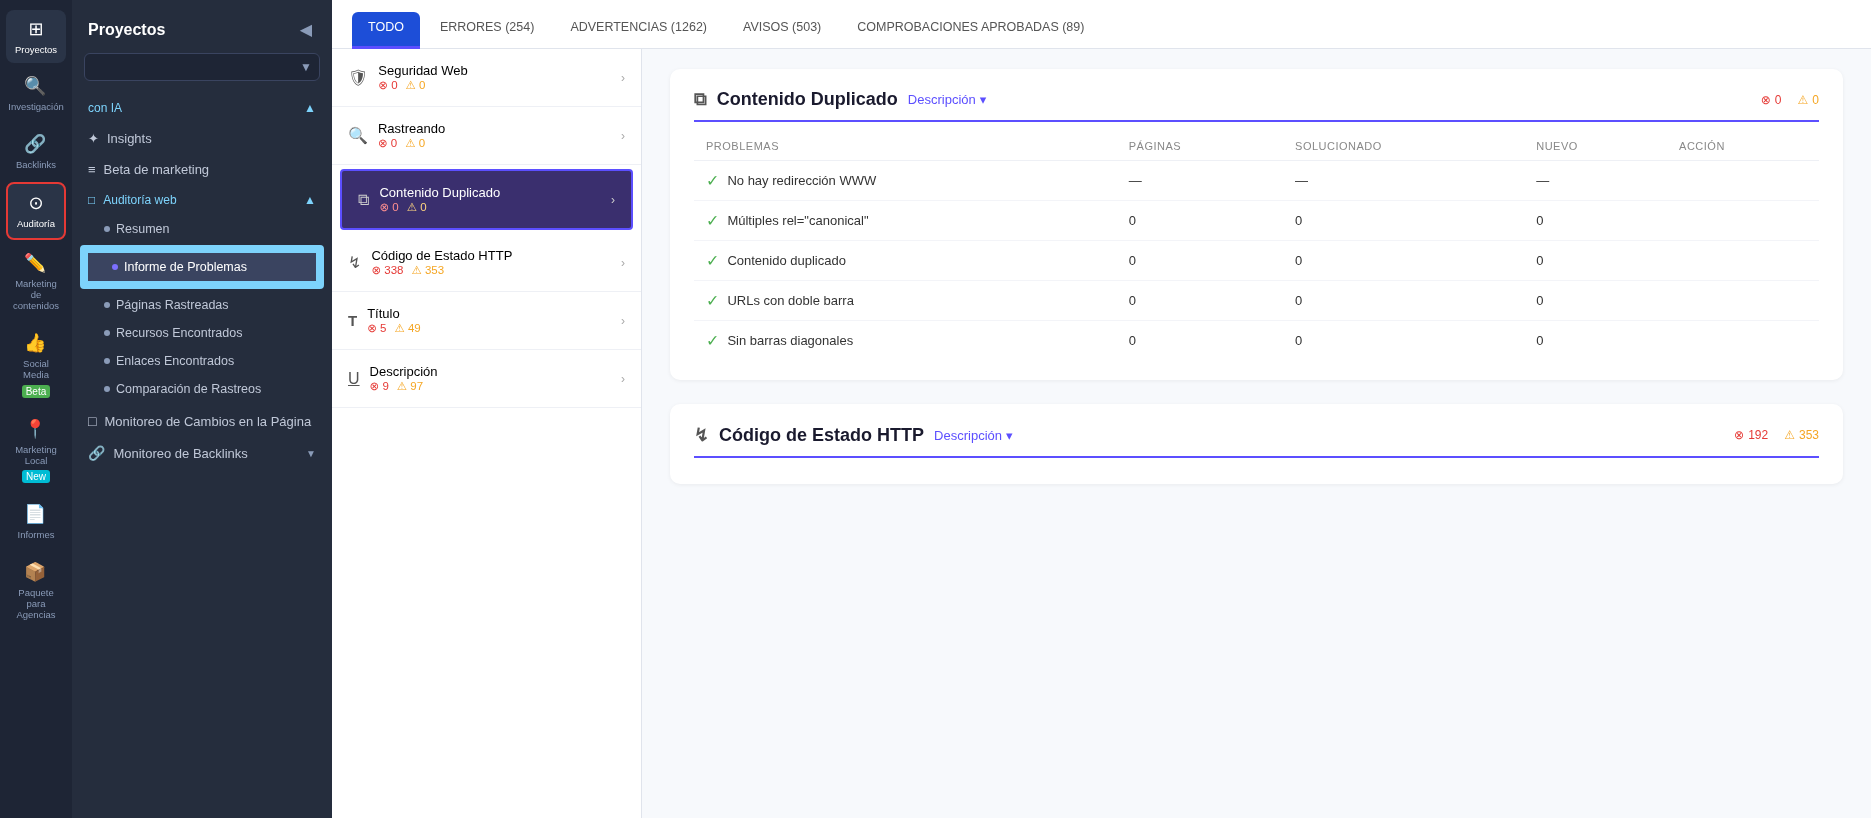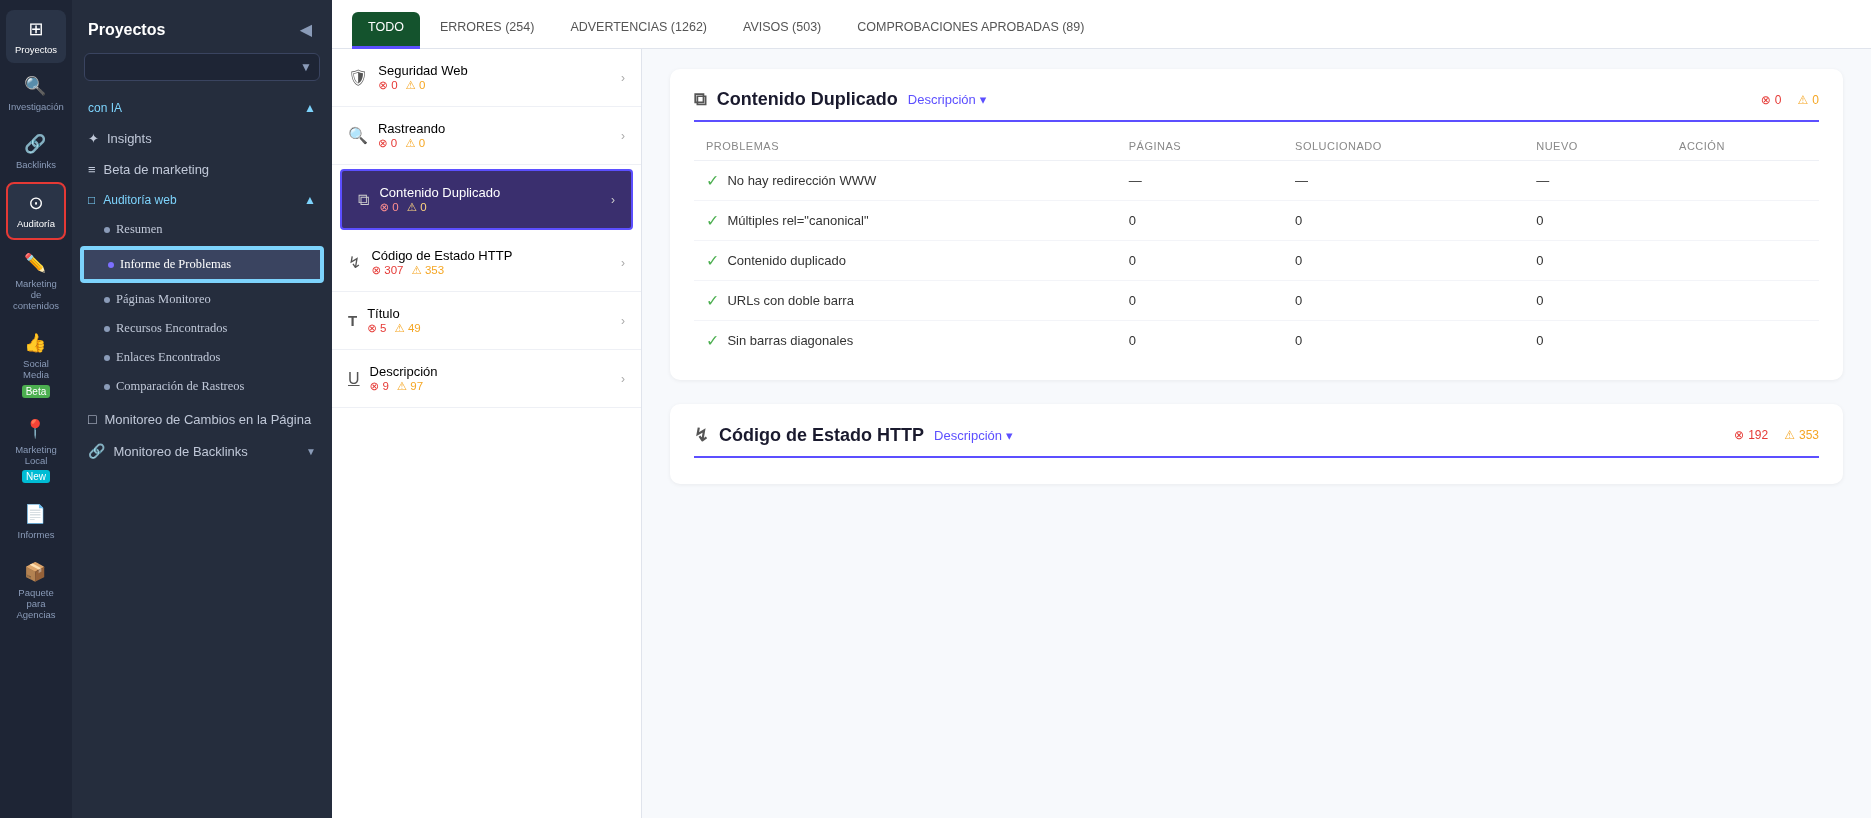--- a/index.html
+++ b/index.html
@@ -101,21 +101,20 @@
       justify-content: space-between;
     }
     .sidebar-item.section-header .section-title {
       display: flex;
       align-items: center;
       gap: 8px;
     }
 
     .sidebar-subsection {
       padding-left: 0;
-      font-family: Liberation Serif, serif;
     }
     .sidebar-sub-item {
       display: flex;
       align-items: center;
       padding: 7px 16px 7px 32px;
       color: #c0c8d8;
       font-size: 12.5px;
       cursor: pointer;
       gap: 6px;
     }
@@ -153,21 +152,21 @@
       border: none;
       background: none;
       cursor: pointer;
       font-size: 12.5px;
       color: #555;
       border-bottom: 3px solid transparent;
       font-weight: 500;
       margin-bottom: -1px;
     }
     .tab-btn.active {
-      background: #14532d;
+      background: #1d4ed8;
       color: #fff;
       border-radius: 6px 6px 0 0;
       border-bottom: 3px solid #5c4fff;
       text-align: center;
     }
 
     
     .split-layout {
       display: flex;
       flex: 1;
@@ -361,27 +360,27 @@
       <span>Auditoría web</span>
     </div>
     <span>▲</span>
   </div>
 
   <div class="sidebar-subsection">
     <div class="sidebar-sub-item">
       <span class="dot"></span>
       <span>Resumen</span>
     </div>
-    <div class="sidebar-sub-item active" style="border:4px solid #7dd3fc; border-radius:4px; background:#3a4460; color:#fff; margin: 2px 8px; padding: 7px 16px 7px 24px;">
+    <div class="sidebar-sub-item active" style="border:8px solid #7dd3fc; border-radius:4px; background:#3a4460; color:#fff; margin: 2px 8px; padding: 7px 16px 7px 24px;">
       <span class="dot active-dot" style="background:#7c6fff;"></span>
       <span>Informe de Problemas</span>
     </div>
     <div class="sidebar-sub-item">
       <span class="dot"></span>
-      <span>Páginas Monitoreo</span>
+      <span>Páginas Rastreadas</span>
     </div>
     <div class="sidebar-sub-item">
       <span class="dot"></span>
       <span>Recursos Encontrados</span>
     </div>
     <div class="sidebar-sub-item">
       <span class="dot"></span>
       <span>Enlaces Encontrados</span>
     </div>
     <div class="sidebar-sub-item">
@@ -456,21 +455,21 @@
         </div>
         <span class="chevron-right" style="color:#ccc;">›</span>
       </div>
 
       <div class="issue-item">
         <div class="issue-item-left">
           <span class="issue-icon">↯</span>
           <div>
             <div class="issue-title">Código de Estado HTTP</div>
             <div class="issue-counts">
-              <span class="err-count">⊗ 307</span>
+              <span class="err-count">⊗ 338</span>
               <span class="warn-count">⚠ 353</span>
             </div>
           </div>
         </div>
         <span class="chevron-right">›</span>
       </div>
 
       <div class="issue-item">
         <div class="issue-item-left">
           <span class="issue-icon" style="font-weight:bold; font-size:15px;">T</span>

